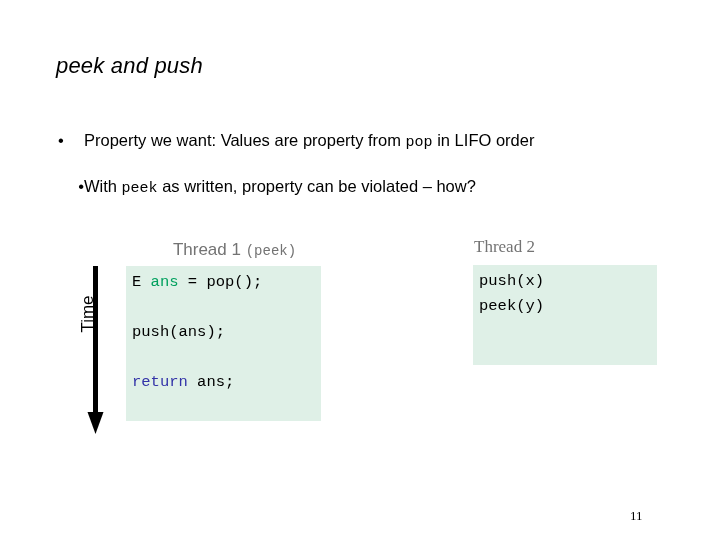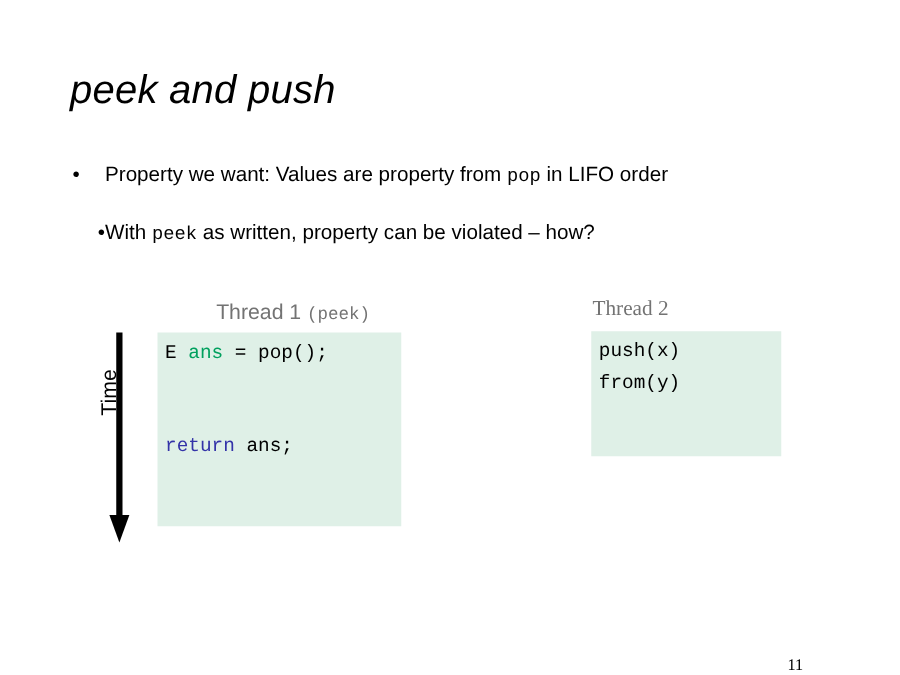--- a/index.html
+++ b/index.html
@@ -21,21 +21,21 @@
     height: 540px;
     background: #ffffff;
   }
 
   
   .title {
     position: absolute;
     left: 56px;
     top: 53px;
     font-family: "Liberation Sans", sans-serif;
-    font-size: 32px;
+    font-size: 22px;
     font-style: italic;
     font-weight: 400;
     color: #000000;
     letter-spacing: 0.2px;
     white-space: nowrap;
   }
 
   
   .bullet {
     position: absolute;
@@ -108,21 +108,21 @@
   .code-box-1 {
     left: 126px;
     top: 266px;
     width: 195px;
     height: 155px;
     padding: 4px 0 0 6px;
   }
   .code-box-2 {
     left: 473px;
     top: 265px;
-    width: 152px;
+    width: 184px;
     height: 100px;
     padding: 4px 0 0 6px;
   }
   .code-line {
     white-space: pre;
     height: 25px;
   }
   .code-line.blank { height: 25px; }
   .tok-var  { color: #00a05e; }
   .tok-kw   { color: #3333a8; }
@@ -138,21 +138,20 @@
     color: #000000;
     white-space: nowrap;
   }
   .footer-page {
     position: absolute;
     left: 630px;
     top: 508px;
     font-family: "Liberation Serif", serif;
     font-size: 13px;
     color: #000000;
-    margin-top: 16px;
   }
 </style>
 </head>
 <body>
 
 <div id="slide">
 
   <div class="title">peek and push</div>
 
   <div class="bullet bullet-1">
@@ -170,28 +169,29 @@
     <polygon points="11.5,170 3.5,148 19.5,148" fill="#000000"></polygon>
   </svg>
 
   <div class="thread-label thread1-label">
     <span>Thread 1 </span><span class="paren-mono">(peek)</span>
   </div>
 
   <div class="code-box code-box-1">
     <div class="code-line"><span class="tok-plain">E </span><span class="tok-var">ans</span><span class="tok-plain"> = pop();</span></div>
     <div class="code-line blank"></div>
+    <div class="code-line"><span class="tok-plain">push(ans);</span></div>
     <div class="code-line blank"></div>
     <div class="code-line"><span class="tok-kw">return</span><span class="tok-plain"> ans;</span></div>
   </div>
 
   <div class="thread-label thread2-label">
     <span>Thread 2</span>
   </div>
 
   <div class="code-box code-box-2">
     <div class="code-line"><span class="tok-plain">push(x)</span></div>
-    <div class="code-line"><span class="tok-plain">from(y)</span></div>
+    <div class="code-line"><span class="tok-plain">peek(y)</span></div>
   </div>
 
   <div class="footer-page">11</div>
 
 </div>
 
 </body></html>

